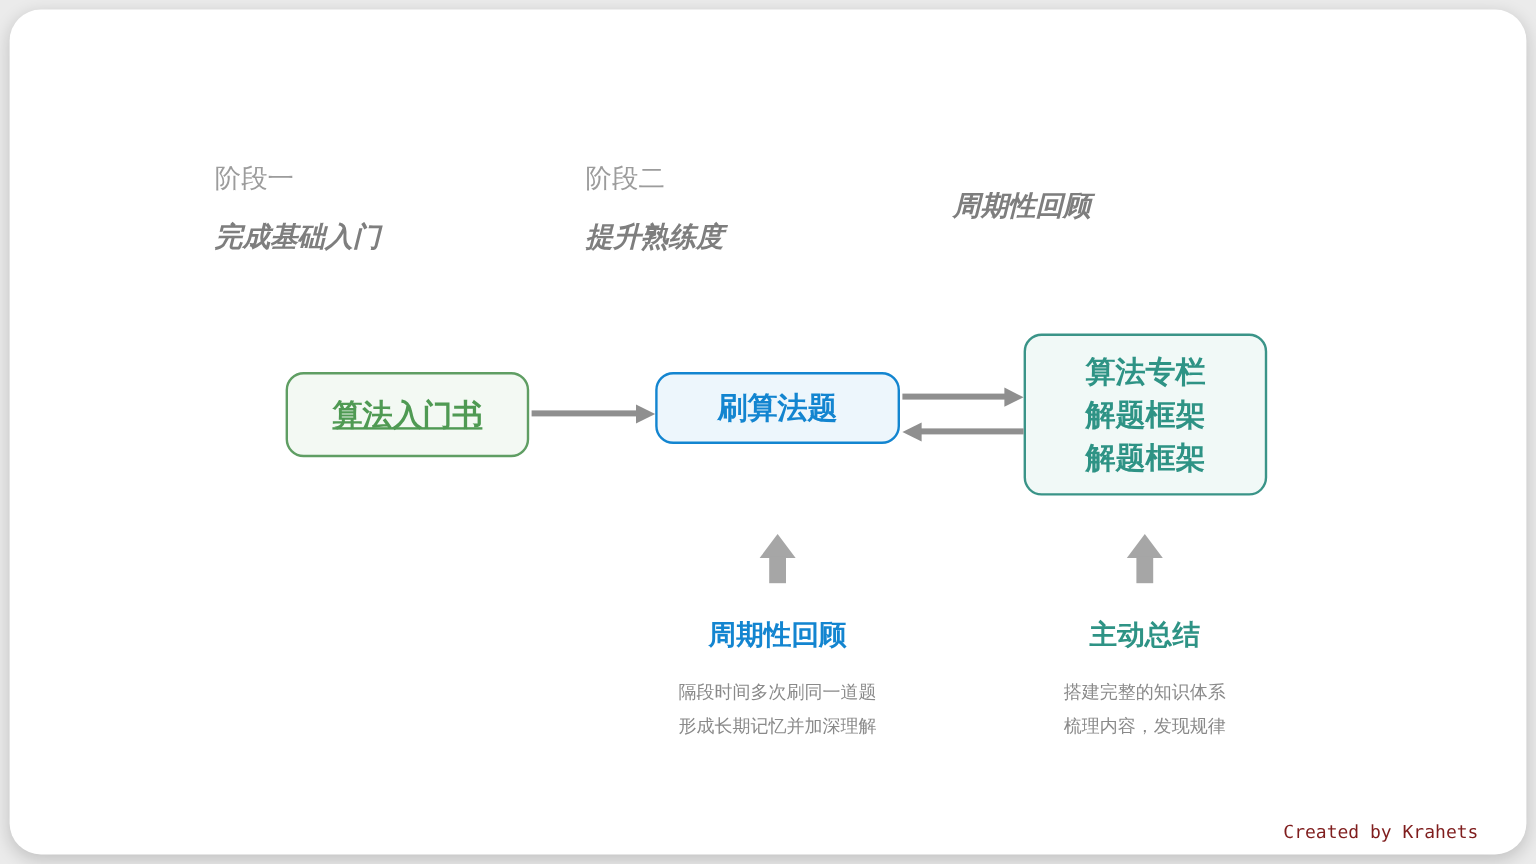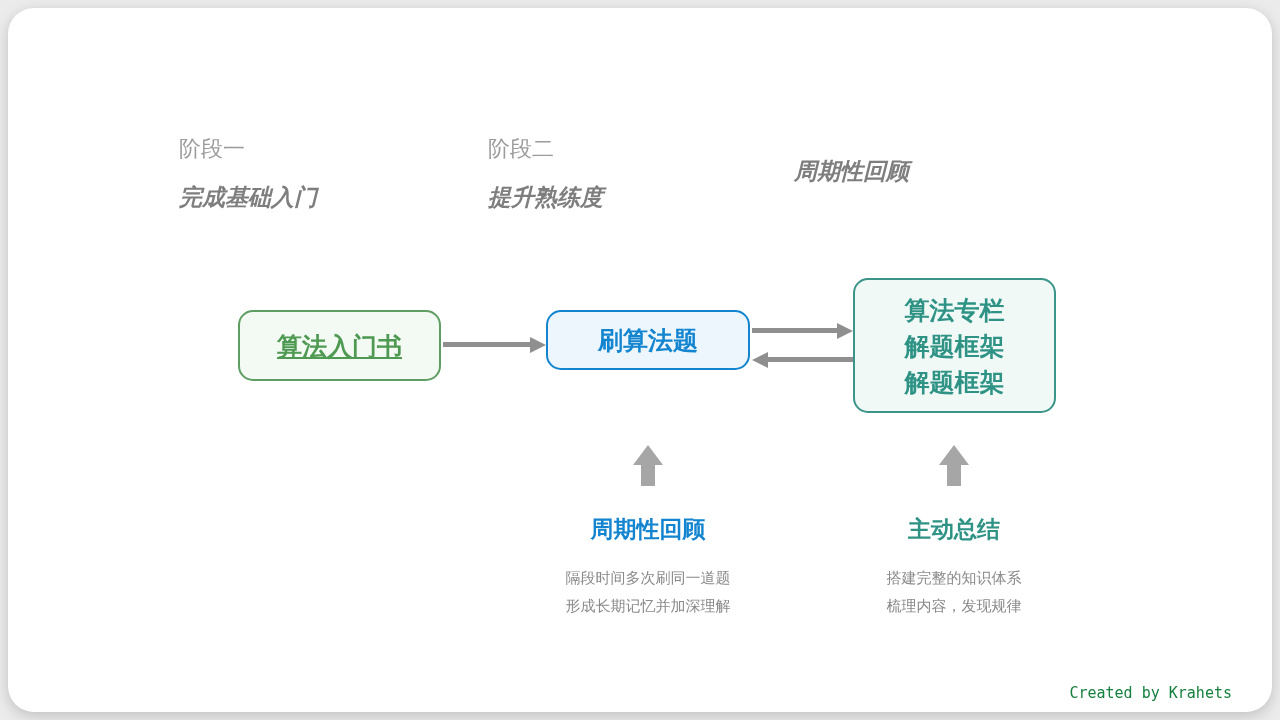--- a/index.html
+++ b/index.html
@@ -114,21 +114,21 @@
   }
   #annotation-review    { left: 480px; }
   #annotation-summarize { left: 786px; }
   
   .credit {
     position: absolute;
     right: 40px;
     top: 676px;
     font-family: "DejaVu Sans Mono", monospace;
     font-size: 15px;
-    color: #15803d;
+    color: #7f1d1d;
   }
 </style>
 </head>
 <body>
 
 <div class="card">
 
   <div class="stage" id="stage-1">
     <div class="stage-label">阶段一</div>
     <div class="stage-subtitle">完成基础入门</div>

